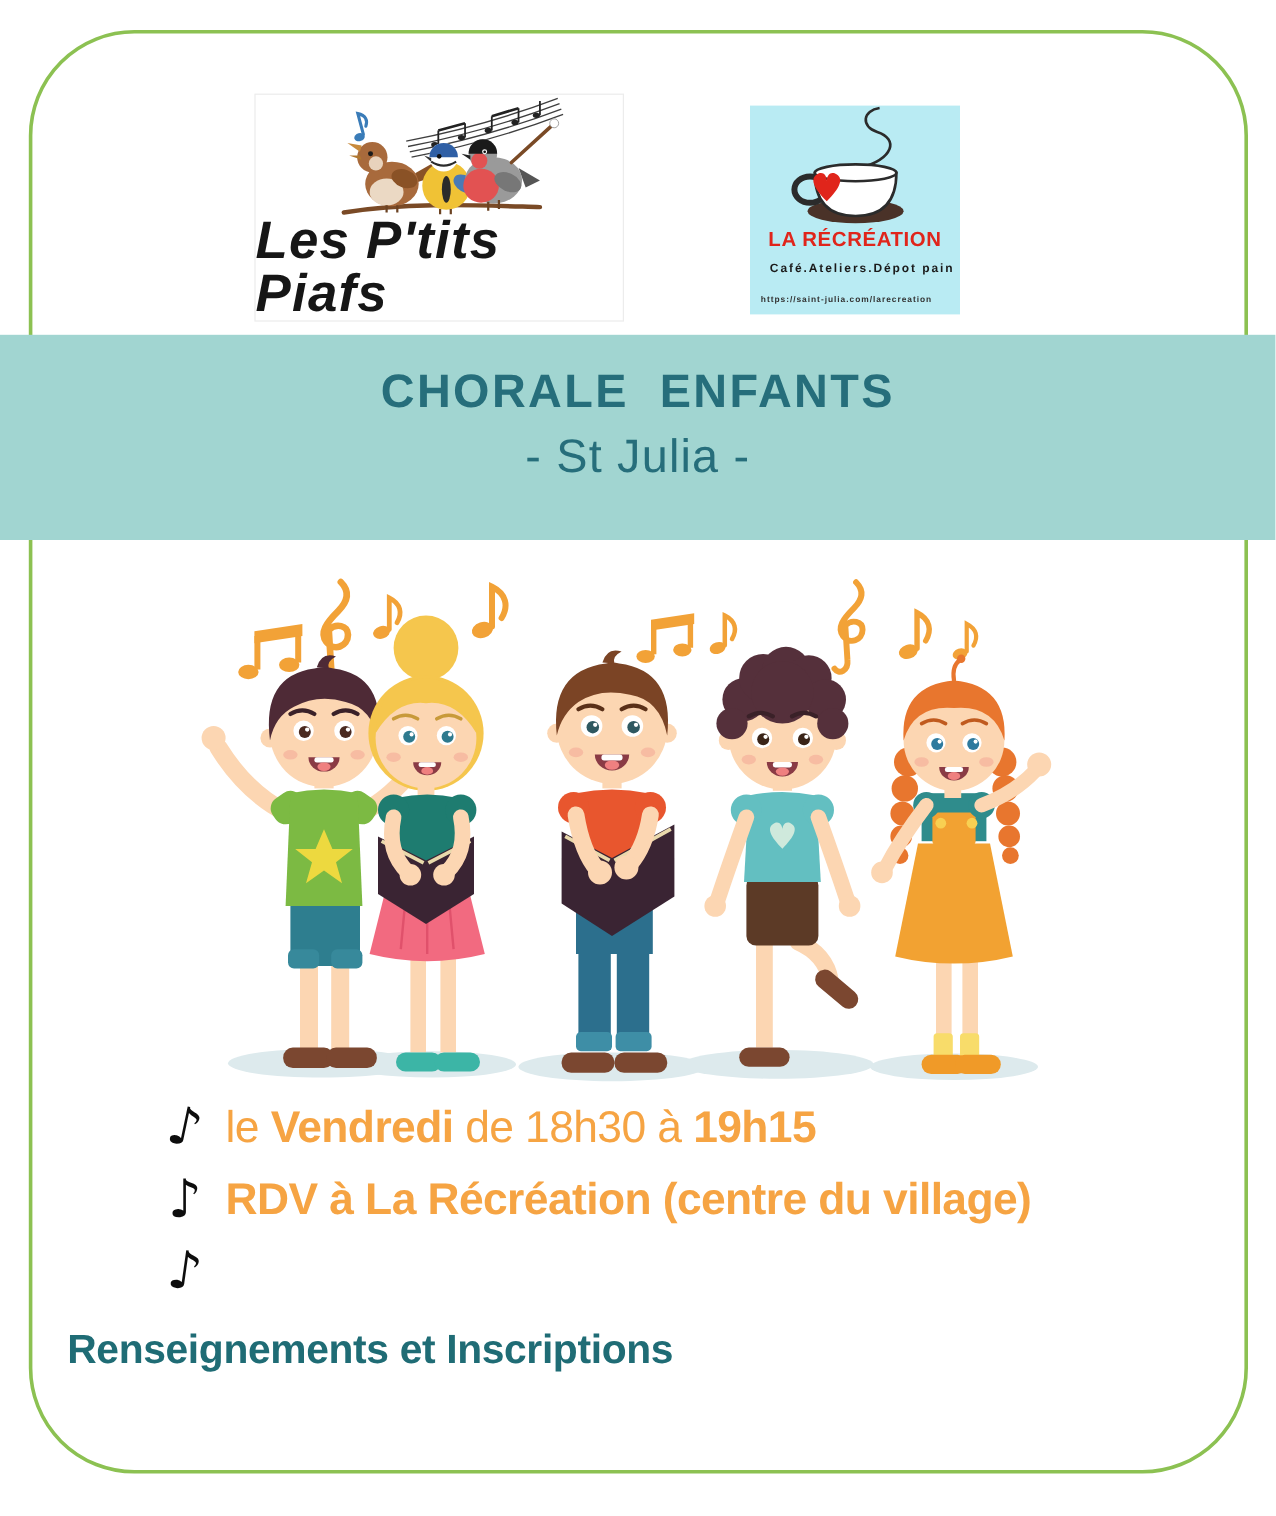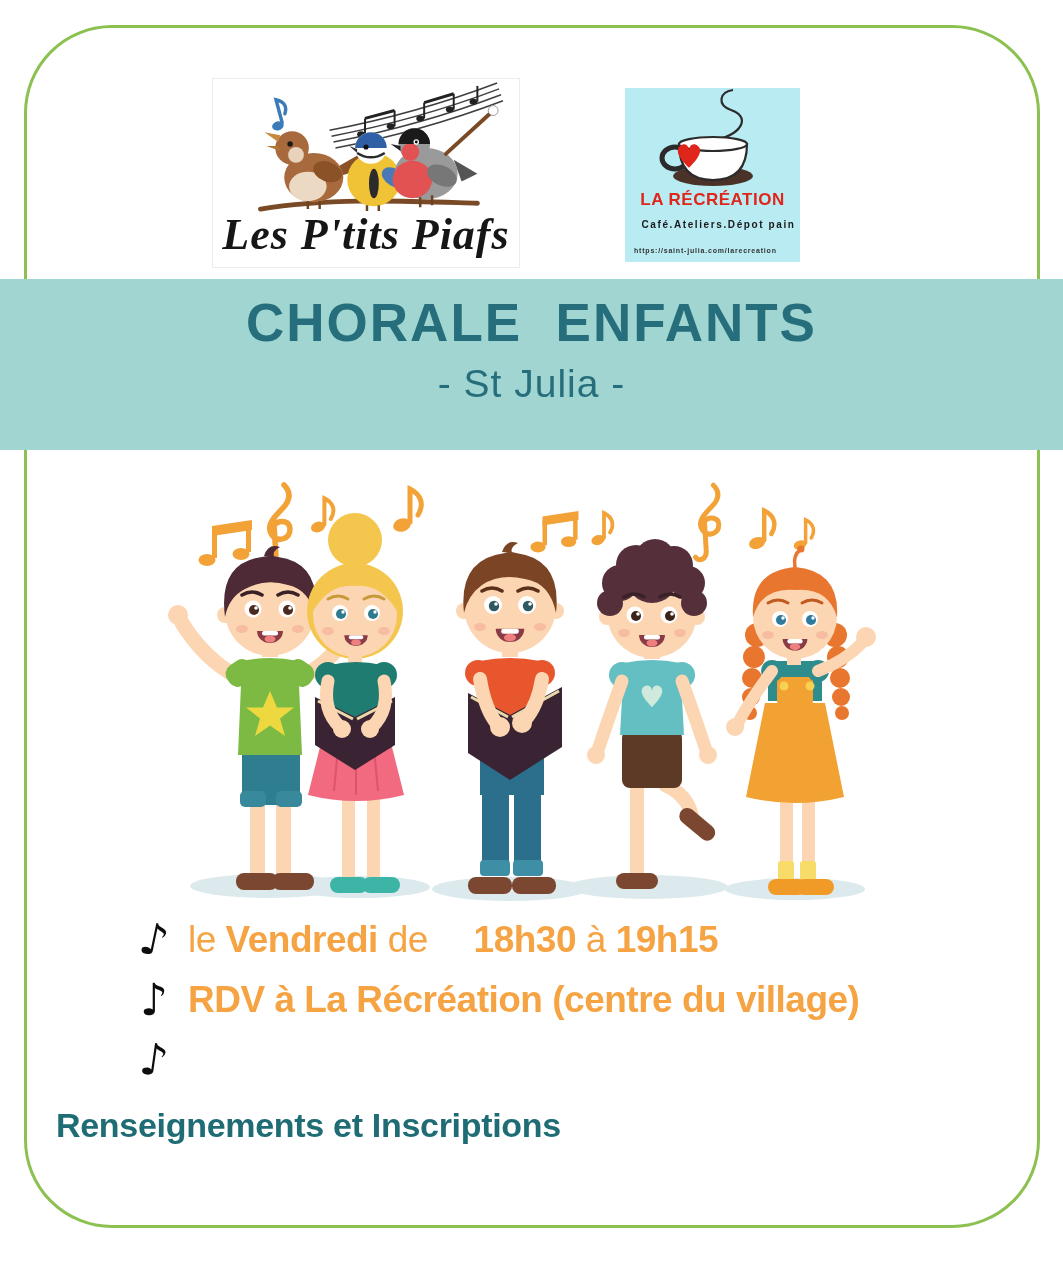--- a/index.html
+++ b/index.html
@@ -8,31 +8,31 @@
     --recreation-bg:#b9ebf3; --recreation-red:#e0251b;
   }
   *{margin:0;padding:0;box-sizing:border-box;}
   body{width:1063px;height:1263px;background:#fff;font-family:"Liberation Sans",sans-serif;overflow:hidden;}
   .poster{position:relative;width:1063px;height:1263px;background:#fff;}
   .green-border{position:absolute;left:24px;top:25px;width:1016px;height:1203px;
     border:3px solid var(--border-green);border-radius:88px;z-index:0;}
   
   .logo-piafs{position:absolute;left:212px;top:78px;width:308px;height:190px;background:#fff;
     border:1px solid #ececec;z-index:2;display:flex;flex-direction:column;align-items:center;}
-  .piafs-wordmark{font-family:Liberation Serif, serif;font-style:italic;font-weight:700;
+  .piafs-wordmark{font-family:Liberation Sans, sans-serif;font-style:italic;font-weight:700;
     font-size:44px;color:#161616;line-height:1;margin-top:-4px;letter-spacing:1px;}
   .logo-recreation{position:absolute;left:625px;top:88px;width:175px;height:174px;
     background:var(--recreation-bg);z-index:2;display:flex;flex-direction:column;align-items:center;}
   .rec-title{font-size:17px;font-weight:800;color:var(--recreation-red);letter-spacing:.5px;margin-top:2px;}
   .rec-sub{font-size:10px;font-weight:700;color:#1a1a1a;letter-spacing:1.6px;margin-top:9px;padding-left:12px;}
   .rec-url{font-size:7px;font-weight:700;color:#333;letter-spacing:.8px;margin-top:17px;align-self:flex-start;padding-left:9px;}
   
   .banner{position:absolute;left:0;top:279px;width:1063px;height:171px;background:var(--banner-bg);
     z-index:1;text-align:center;}
-  .banner-title{margin-top:15px;font-size:53px;font-weight:800;letter-spacing:2px;
+  .banner-title{margin-top:27px;font-size:39px;font-weight:800;letter-spacing:2px;
     color:var(--banner-text);white-space:pre;line-height:1.1;}
   .banner-subtitle{margin-top:10px;font-size:39px;font-weight:400;letter-spacing:1px;color:var(--banner-text);}
   
   .kids{position:absolute;left:150px;top:465px;width:760px;height:440px;z-index:2;}
   
   .details{position:absolute;left:128px;top:914px;z-index:2;display:flex;flex-direction:column;gap:9px;}
   .bullet-row{display:flex;align-items:center;height:51px;}
   .note{width:52px;text-align:center;font-family:"DejaVu Sans",sans-serif;font-size:44px;
     color:#0d0d0d;line-height:1;}
   .bullet-row:nth-child(1) .note{transform:rotate(12deg);}
@@ -394,21 +394,21 @@
           <rect x="-8" y="-2" width="16" height="4.5" rx="2" fill="#fff"></rect>
           <ellipse cx="0" cy="6" rx="5.5" ry="3.5" fill="#EF8080"></ellipse>
         </g>
       </g>
     </svg>
   </div>
 
   <div class="details">
     <div class="bullet-row">
       <span class="note">♪</span>
-      <span class="bullet-text"><span style="font-weight: 400;">le </span><span style="font-weight: 700;">Vendredi</span><span style="font-weight: 400;"> de </span><span style="font-weight: 700; margin-left: 36px;">18h30</span><span style="font-weight: 400;"> à </span><span style="font-weight: 700;">19h15</span></span>
+      <span class="bullet-text"><span style="font-weight: 400;">le </span><span style="font-weight: 700;">Vendredi</span><span style="font-weight: 400;"> de </span><span style="font-weight: 400;">18h30</span><span style="font-weight: 400;"> à </span><span style="font-weight: 700;">19h15</span></span>
     </div>
     <div class="bullet-row">
       <span class="note">♪</span>
       <span class="bullet-text"><span style="font-weight: 700;">RDV à </span><span style="font-weight: 700;">La Récréation</span><span style="font-weight: 700;"> (centre du village)</span></span>
     </div>
     <div class="bullet-row">
       <span class="note">♪</span>
     </div>
   </div>
 

